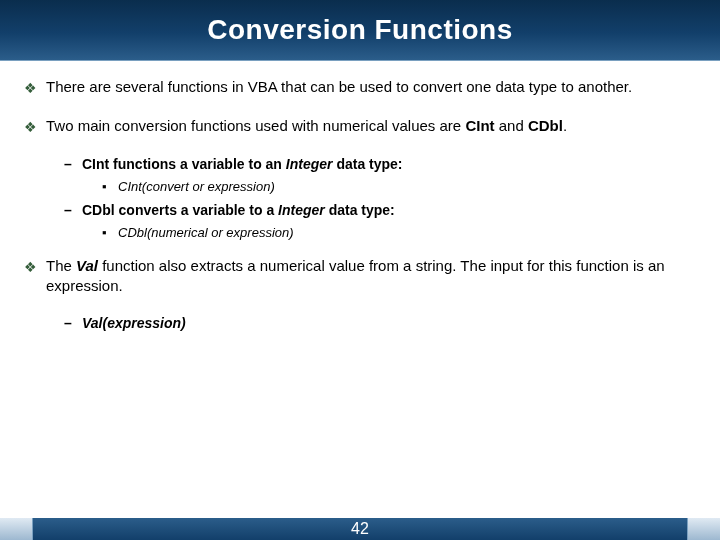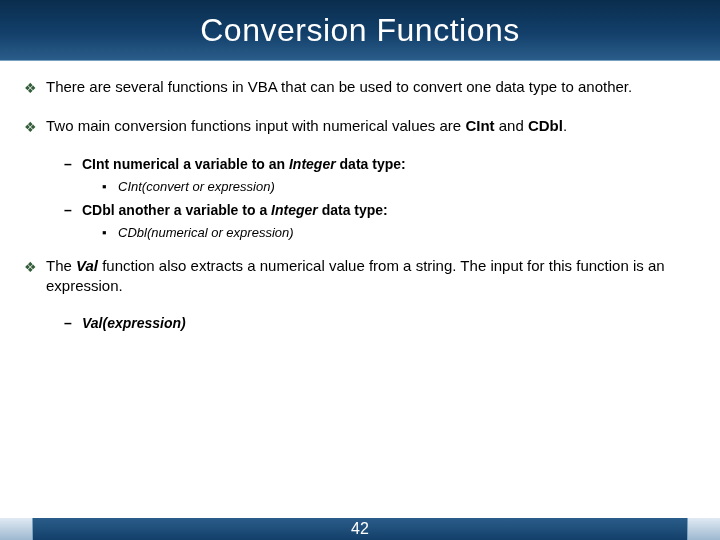--- a/index.html
+++ b/index.html
@@ -1,18 +1,18 @@
 <!DOCTYPE html>
 <html><head>
 <meta charset="utf-8">
 <style>
   html,body{margin:0;padding:0}
   body{width:720px;height:540px;background:#fff;font-family:Arial,Helvetica,sans-serif;color:#000;position:relative;overflow:hidden}
   .header{height:60px;background:linear-gradient(#0a2d4d 0%,#123f6a 55%,#2b5d8a 100%);display:flex;align-items:center;justify-content:center;border-bottom:1px solid #7aa0c0}
-  .header h1{margin:18px;color:#fff;font-size:32px;font-weight:400;letter-spacing:.5px}
+  .header h1{margin:18px;color:#fff;font-size:28px;font-weight:700;letter-spacing:.5px}
   .content{padding:16px 24px 0 24px;font-size:15px;line-height:1.35}
   .lvl1{display:flex;margin:0 0 18px 0}
   .lvl1 .bullet{width:22px;color:#355e3b;font-size:14px;padding-top:2px}
   .lvl1 .text{flex:1}
   .lvl2{display:flex;margin:6px 0 2px 40px;font-size:14px}
   .lvl2 .bullet{width:18px;font-weight:bold}
   .lvl2 .text{flex:1}
   .lvl3{display:flex;margin:4px 0 6px 78px;font-size:13px;font-style:italic}
   .lvl3 .bullet{width:16px;font-style:normal}
   .lvl3 .text{flex:1}
@@ -32,35 +32,35 @@
 
 <div class="content">
 
   <div class="lvl1">
     <div class="bullet">❖</div>
     <div class="text">There are several functions in VBA that can be used to convert one data type to another.</div>
   </div>
 
   <div class="lvl1">
     <div class="bullet">❖</div>
-    <div class="text"><span>Two main conversion functions input with numerical values are </span><b>CInt</b><span> and </span><b>CDbl</b><span>.</span></div>
+    <div class="text"><span>Two main conversion functions used with numerical values are </span><b>CInt</b><span> and </span><b>CDbl</b><span>.</span></div>
   </div>
 
   <div class="lvl2">
     <div class="bullet">–</div>
-    <div class="text"><b>CInt</b><b> numerical a variable to an </b><b><i>Integer</i></b><b> data type:</b></div>
+    <div class="text"><b>CInt</b><b> functions a variable to an </b><b><i>Integer</i></b><b> data type:</b></div>
   </div>
   <div class="lvl3">
     <div class="bullet">▪</div>
     <div class="text">CInt(convert or  expression)</div>
   </div>
 
   <div class="lvl2">
     <div class="bullet">–</div>
-    <div class="text"><b>CDbl</b><b> another a variable to a </b><b><i>Integer</i></b><b> data type:</b></div>
+    <div class="text"><b>CDbl</b><b> converts a variable to a </b><b><i>Integer</i></b><b> data type:</b></div>
   </div>
   <div class="lvl3">
     <div class="bullet">▪</div>
     <div class="text">CDbl(numerical or  expression)</div>
   </div>
 
   <div class="lvl1" style="margin-top:14px">
     <div class="bullet">❖</div>
     <div class="text"><span>The </span><b><i>Val</i></b><span> function also extracts a numerical value from a string. The input for this function is an expression.</span></div>
   </div>

